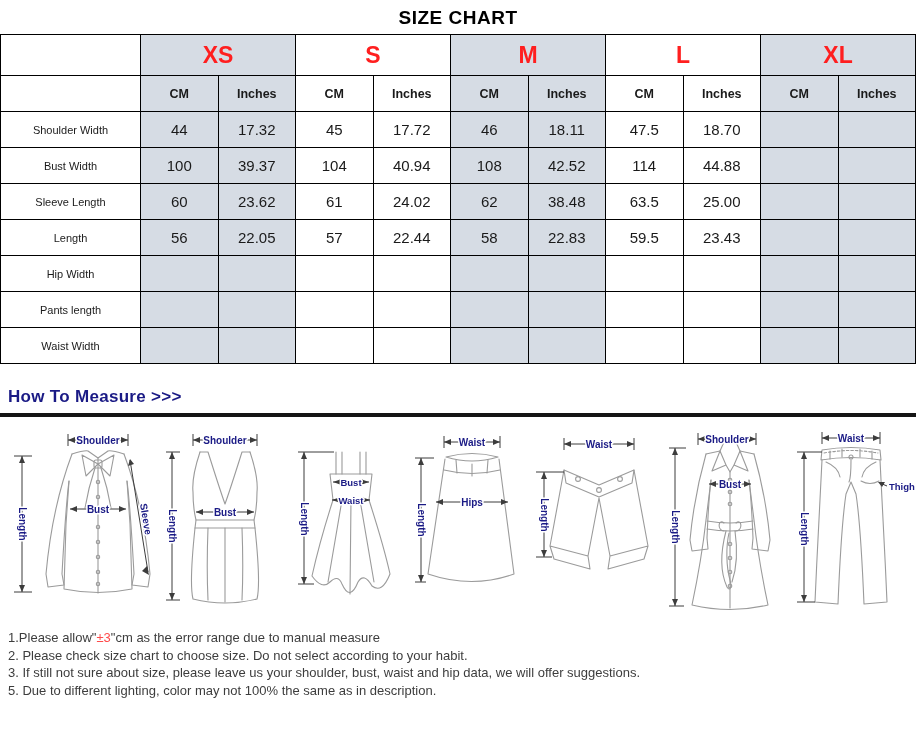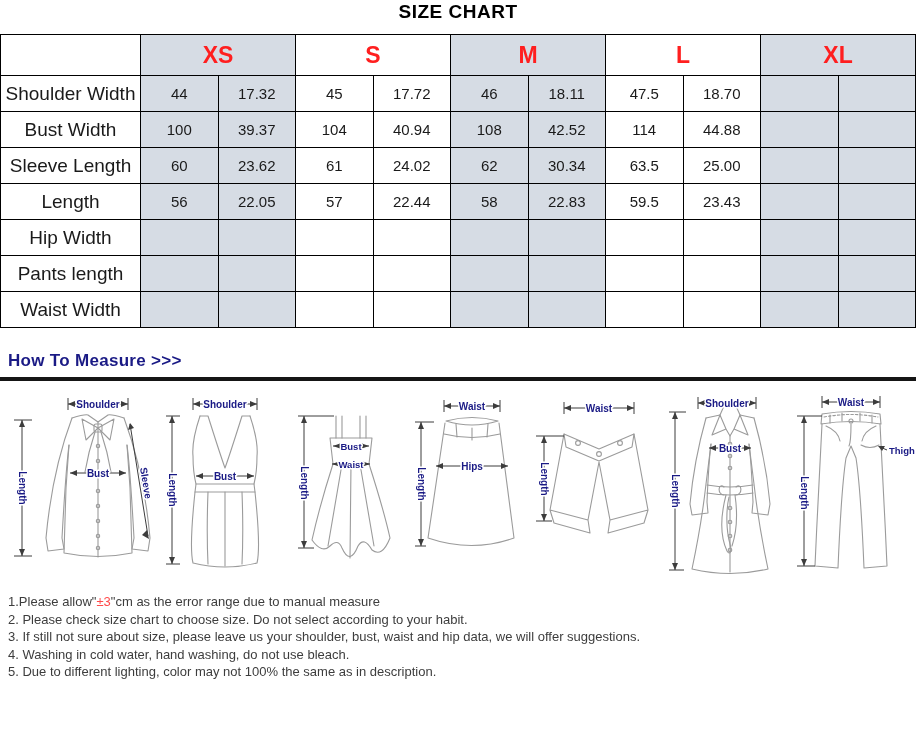--- a/index.html
+++ b/index.html
@@ -3,34 +3,34 @@
 <meta charset="utf-8">
 <style>
   * { margin:0; padding:0; box-sizing:border-box; }
   html,body { background:#fff; }
   body {
     width:916px; height:753px; overflow:hidden;
     font-family:"Liberation Sans", sans-serif; color:#000;
   }
   .page-title {
     text-align:center; font-size:19px; font-weight:bold;
-    padding-top:1px; height:34px; letter-spacing:.5px;
+    padding-top:7px; height:34px; letter-spacing:.5px;
   }
   table.size-chart {
     width:916px; border-collapse:collapse; table-layout:fixed;
   }
   table.size-chart th, table.size-chart td {
     border:1px solid #000; text-align:center; vertical-align:middle;
     background:#fff; overflow:hidden; white-space:nowrap;
   }
   col.lab { width:140px; }
   tr.size-row th { height:41px; font-size:23px; font-weight:bold; color:#ff1f1f; }
   tr.unit-row th { height:36px; font-size:12.5px; font-weight:bold; color:#1a1a1a; }
   tbody td { height:36px; font-size:15px; color:#1a1a1a; }
-  tbody td.rlabel { font-size:19px; }
+  tbody td.rlabel { font-size:11px; }
   .sh { background:#d6dce4 !important; }
   .measure-head {
     margin:23px 0 6px 8px; font-size:17px; font-weight:bold;
     color:#1a1a85; letter-spacing:.3px;
   }
   .divider { height:4px; background:#151515; border:none; margin:0; }
   .figures { display:flex; align-items:flex-start; width:916px; margin-top:7px; }
   svg.fig { display:block; overflow:visible; }
   .outline { fill:none; stroke:#9b9b9b; stroke-width:1.1; stroke-linejoin:round; stroke-linecap:round; }
   .dash { stroke-dasharray:2.5,2; }
@@ -67,20 +67,33 @@
   </colgroup>
   <thead>
     <tr class="size-row">
       <th></th>
       <th colspan="2" class="sh">XS</th>
       <th colspan="2">S</th>
       <th colspan="2" class="sh">M</th>
       <th colspan="2">L</th>
       <th colspan="2" class="sh">XL</th>
     </tr>
+    <tr class="unit-row">
+      <th></th>
+      <th class="sh">CM</th>
+      <th class="sh">Inches</th>
+      <th>CM</th>
+      <th>Inches</th>
+      <th class="sh">CM</th>
+      <th class="sh">Inches</th>
+      <th>CM</th>
+      <th>Inches</th>
+      <th class="sh">CM</th>
+      <th class="sh">Inches</th>
+    </tr>
   </thead>
   <tbody>
     <tr>
       <td class="rlabel">Shoulder Width</td>
       <td class="sh">44</td>
       <td class="sh">17.32</td>
       <td>45</td>
       <td>17.72</td>
       <td class="sh">46</td>
       <td class="sh">18.11</td>
@@ -102,21 +115,21 @@
       <td class="sh"></td>
       <td class="sh"></td>
     </tr>
     <tr>
       <td class="rlabel">Sleeve Length</td>
       <td class="sh">60</td>
       <td class="sh">23.62</td>
       <td>61</td>
       <td>24.02</td>
       <td class="sh">62</td>
-      <td class="sh">30.34</td>
+      <td class="sh">38.48</td>
       <td>63.5</td>
       <td>25.00</td>
       <td class="sh"></td>
       <td class="sh"></td>
     </tr>
     <tr>
       <td class="rlabel">Length</td>
       <td class="sh">56</td>
       <td class="sh">22.05</td>
       <td>57</td>
@@ -335,15 +348,14 @@
     <polygon class="arr" points="86,58 93,58 90,63"></polygon>
     <text class="lbl lbl-sm lbl-start" x="97" y="62">Thigh</text>
   </svg>
 
 </div>
 
 <div class="notes">
   <div><span>1.Please allow"</span><span class="red">±3</span><span>"cm as the error range due to manual measure</span></div>
   <div>2. Please check size chart to choose size. Do not select according to your habit.</div>
   <div>3. If still not sure about size, please leave us your shoulder, bust, waist and hip data, we will offer suggestions.</div>
-  <div>4. Washing in cold water, hand washing, do not use bleach.</div>
   <div>5. Due to different lighting, color may not 100% the same as in description.</div>
 </div>
 
 </body></html>

